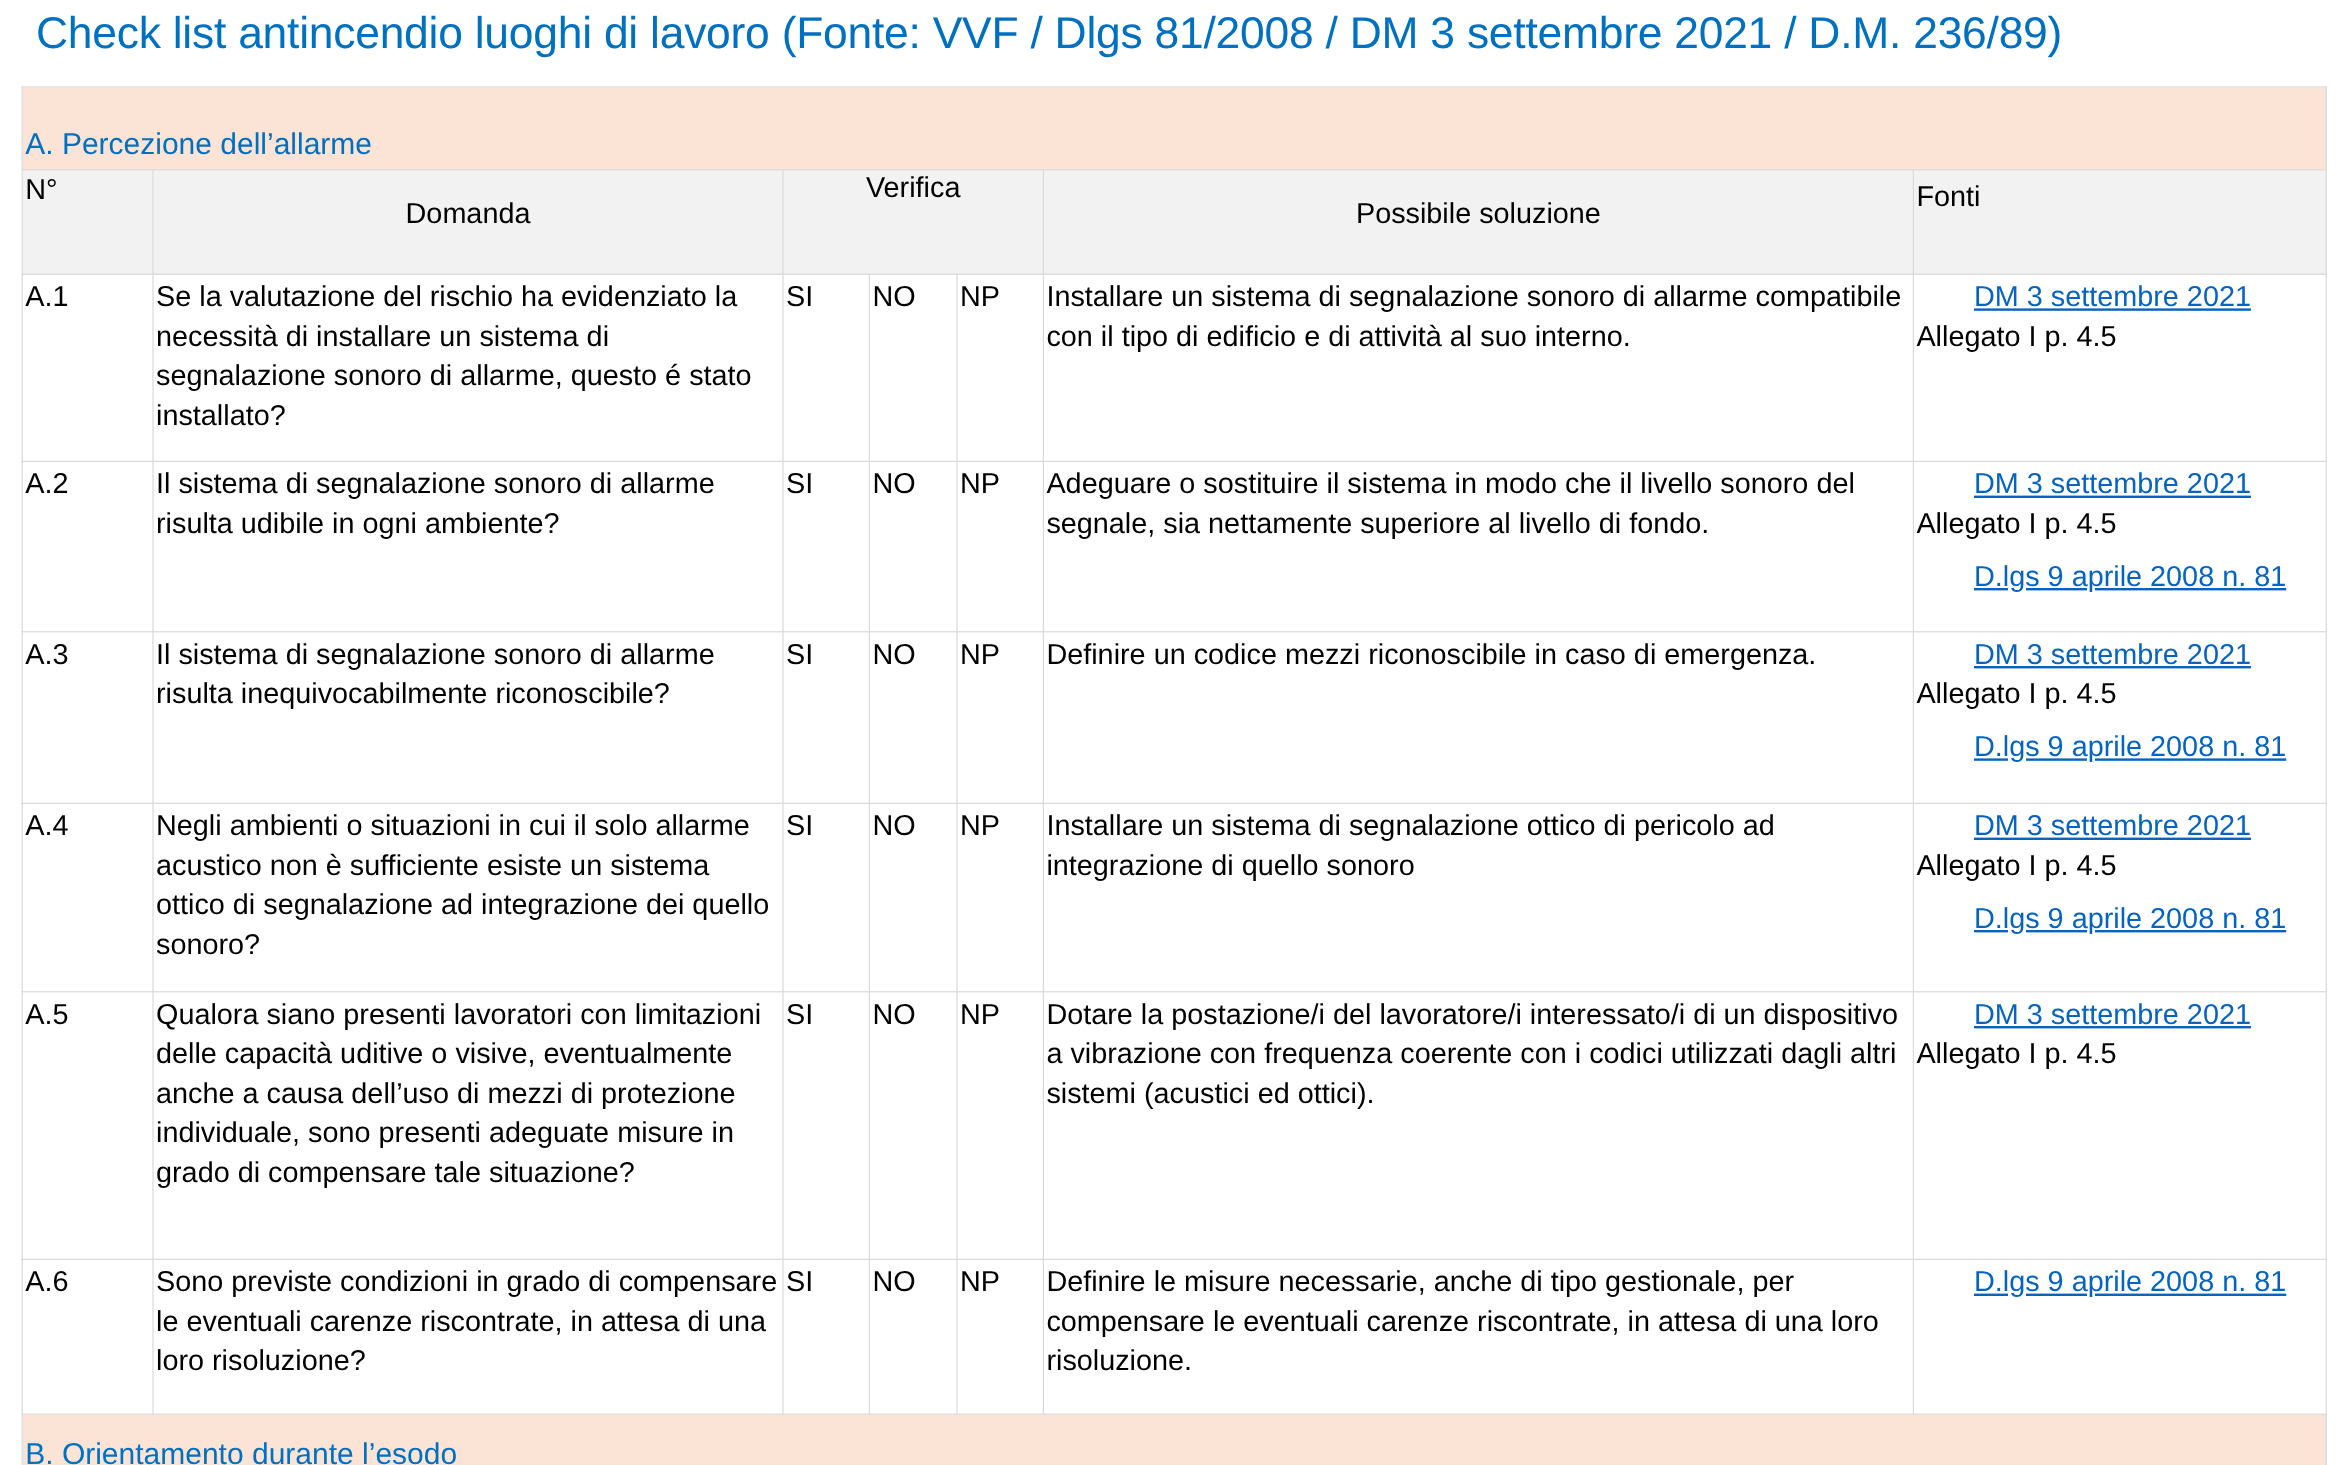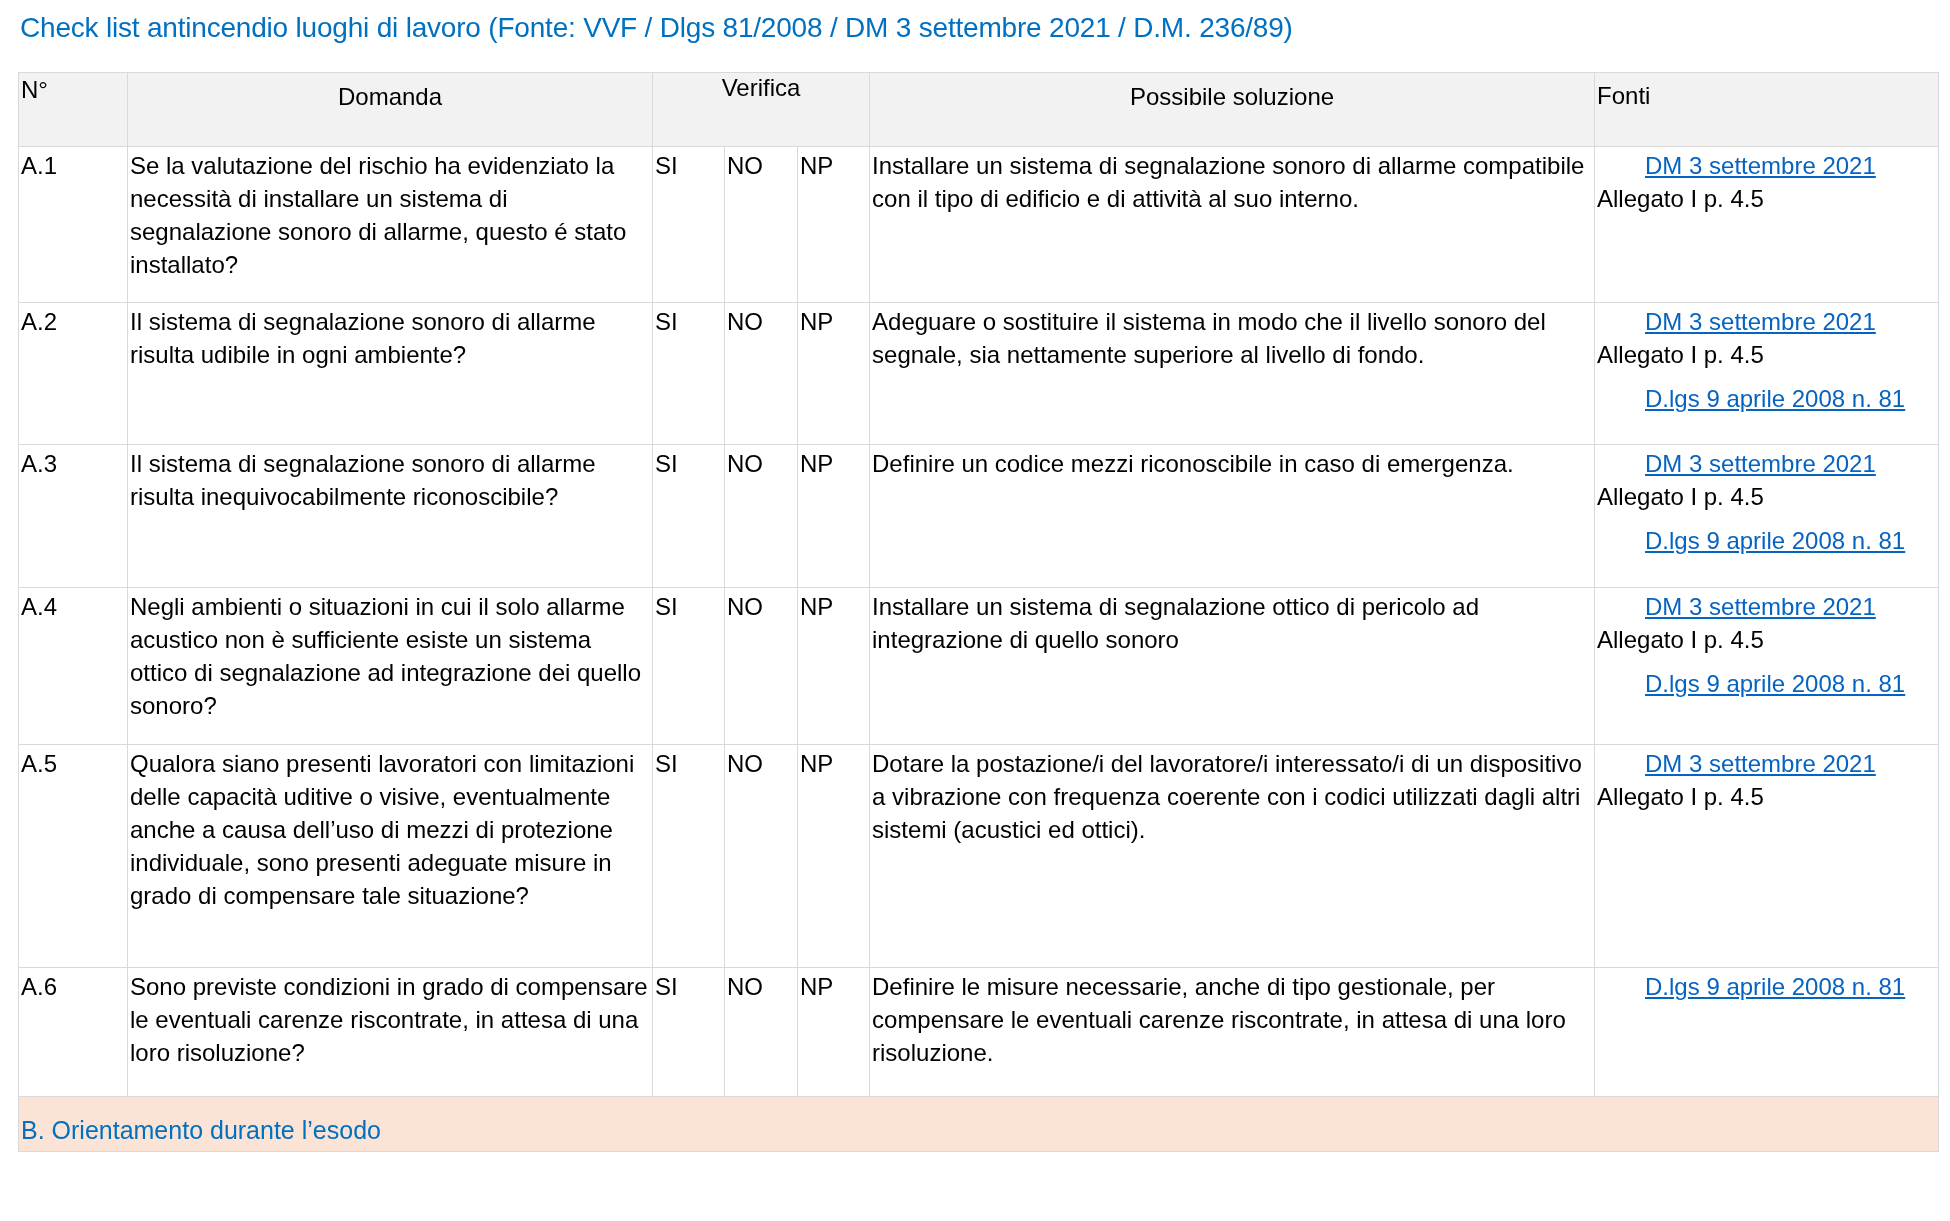--- a/index.html
+++ b/index.html
@@ -1,32 +1,32 @@
 <!DOCTYPE html>
 <html><head>
 <meta charset="utf-8">
 <style>
   html, body { margin:0; padding:0; background:#ffffff; }
   body { width:1950px; height:1221px; position:relative; overflow:hidden;
          font-family:"Liberation Sans", sans-serif; color:#000; }
-  .title { position:absolute; left:20px; top:6px; font-size:28px; line-height:44px;
+  .title { position:absolute; left:30px; top:6px; font-size:37px; line-height:44px;
            color:#0070c0; white-space:nowrap; letter-spacing:-0.2px; }
   table { position:absolute; left:18px; top:72px; border-collapse:collapse;
           table-layout:fixed; width:1920px; }
   td, th { border:1px solid #d9d9d9; vertical-align:top; padding:0 2px;
            font-size:24px; line-height:33px; font-weight:normal; text-align:left; }
   .section td { background:#fbe4d5; color:#0070c0; vertical-align:bottom;
                 font-size:25px; padding-bottom:4px; }
   .sec-a td { height:64px; }
   .sec-b td { height:50px; }
   .head th { background:#f2f2f2; height:66px; padding-top:4px; }
   .head th.center { text-align:center; }
   .head th.verifica { text-align:center; padding-top:0; line-height:30px; }
   .head th.plain { padding-top:0; line-height:33px; }
-  .head th.domanda, .head th.soluzione { padding-top:7px;margin-top:44px; }
+  .head th.domanda, .head th.soluzione { padding-top:20px;margin-top:44px; }
   .head th.fonti { padding-top:6px; }
   tr.row td { padding-top:2px; }
   a.src { color:#0563c1; text-decoration:underline; cursor:pointer; display:block;margin-left:48px; }
   .plain-src { display:block; }
   .gap { display:block; height:11px; }
 </style>
 </head>
 <body>
 
 <div class="title">Check list antincendio luoghi di lavoro (Fonte: VVF / Dlgs 81/2008 / DM 3 settembre 2021 / D.M. 236/89)</div>
@@ -35,20 +35,23 @@
   <colgroup>
     <col style="width:109px">
       <col style="width:525px">
       <col style="width:72px">
       <col style="width:73px">
       <col style="width:72px">
       <col style="width:725px">
       <col style="width:344px">
   </colgroup>
   <tbody>
+    <tr class="section sec-a">
+      <td colspan="7">A. Percezione dell’allarme</td>
+    </tr>
     <tr class="head">
       <th class="plain">N°</th>
       <th class="center domanda">Domanda</th>
       <th class="verifica" colspan="3">Verifica</th>
       <th class="center soluzione">Possibile soluzione</th>
       <th class="fonti">Fonti</th>
     </tr>
 
     <tr class="row" style="height:156px">
       <td>A.1</td>

